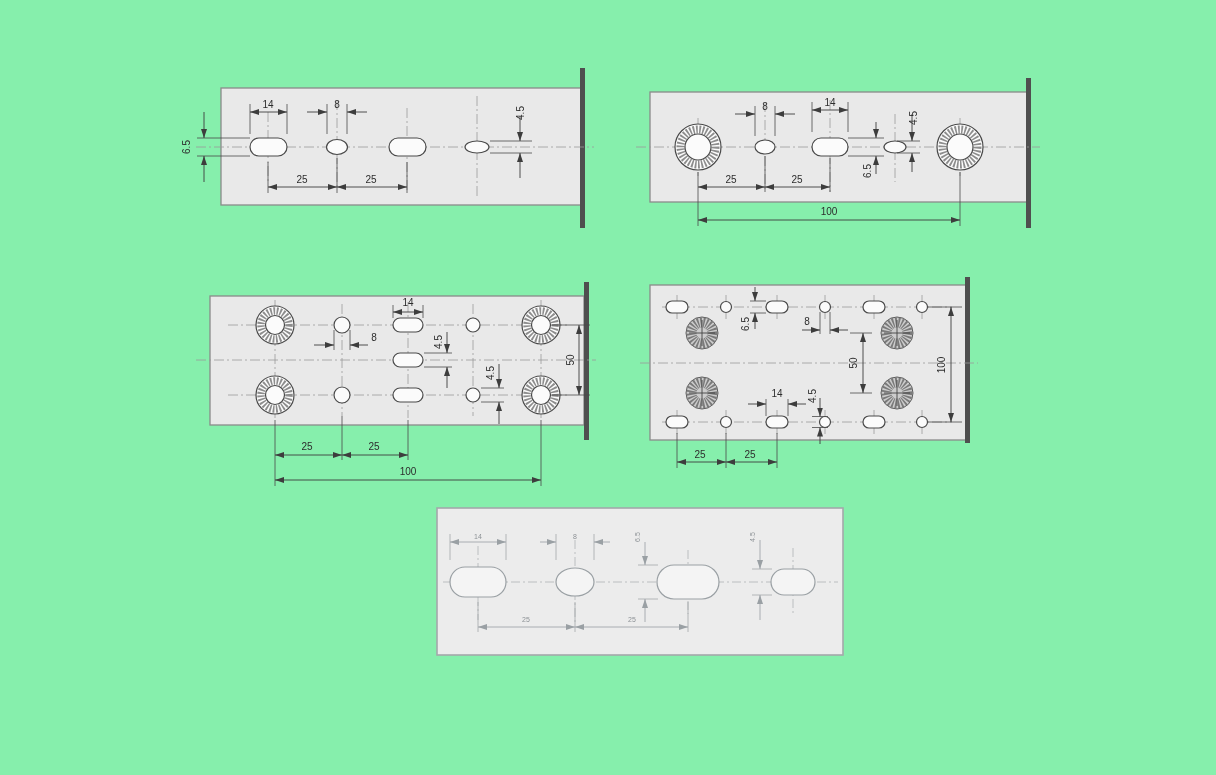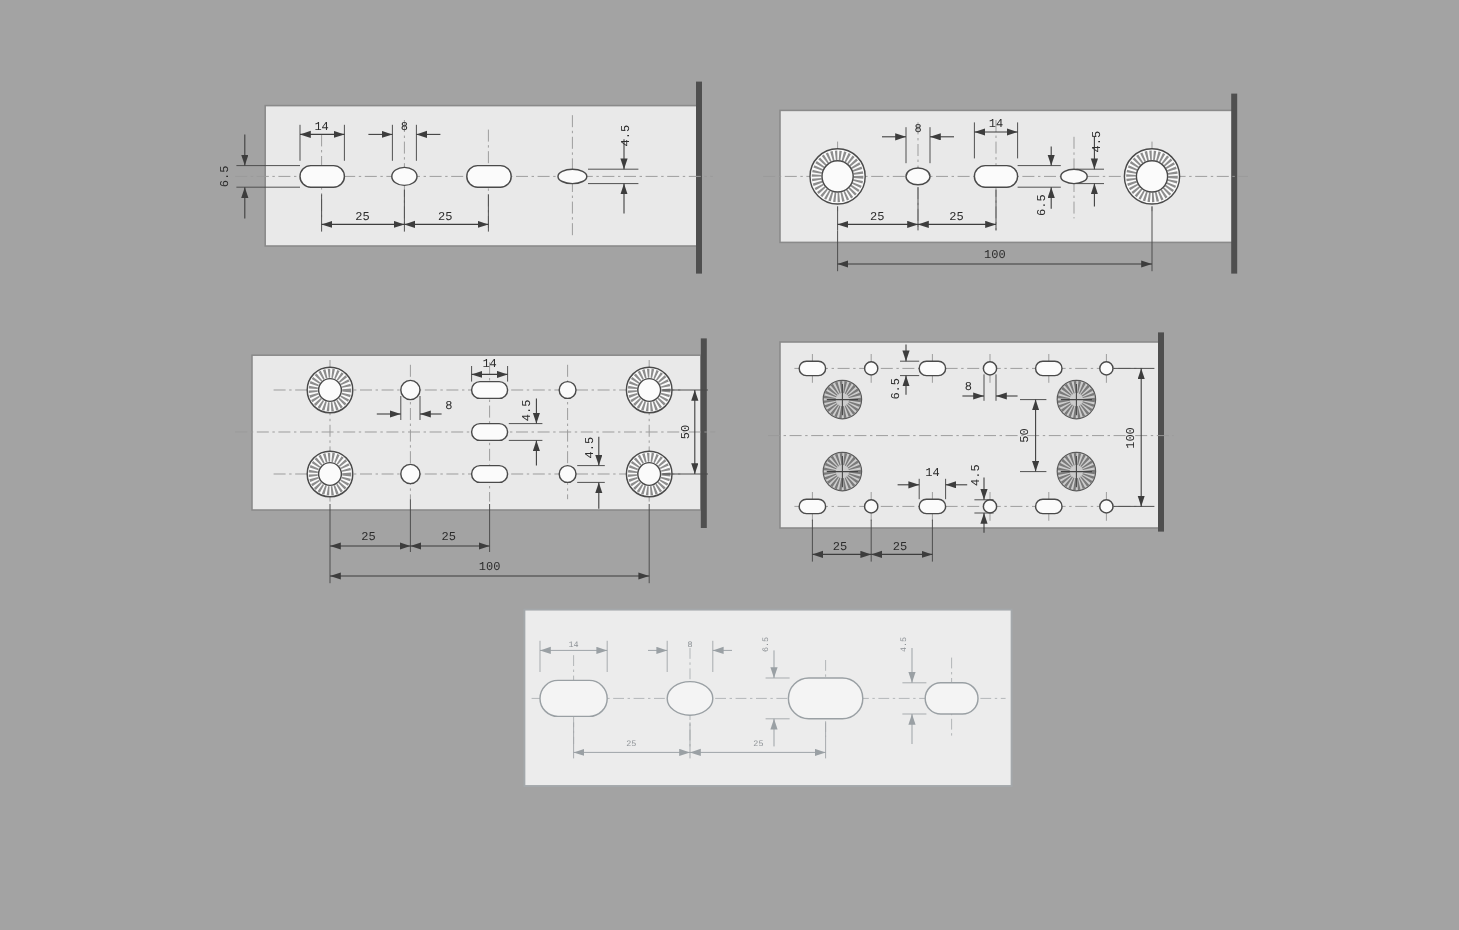--- a/index.html
+++ b/index.html
@@ -1,17 +1,17 @@
 <!DOCTYPE html>
 <html><head>
 <meta charset="utf-8">
 <style>
   html,body{margin:0;padding:0;background:#ffffff;}
-  #canvas{position:relative;width:1216px;height:775px;background:#a3a3a3;overflow:hidden;
-          font-family:Liberation Mono, monospace;}
+  #canvas{position:relative;width:1216px;height:775px;background:#86efac;overflow:hidden;
+          font-family:Liberation Sans, sans-serif;}
   svg{display:block;}
   .plate{fill:#e9e9e9;stroke:#8a8a8a;stroke-width:1.3;}
   .cut{fill:#4f4f4f;stroke:none;}
   .cl{stroke:#9a9a9a;stroke-width:0.8;fill:none;stroke-dasharray:10 3 2 3;}
   .hole{fill:#fbfbfb;stroke:#4a4a4a;stroke-width:1.2;}
   .knurl{fill:none;stroke:#8d8d8d;stroke-dasharray:1.7 1.5;}
   .dknurl{fill:none;stroke:#7a7a7a;stroke-dasharray:1.5 1.3;}
   .dim{stroke:#3d3d3d;stroke-width:0.9;fill:none;}
   .ext{stroke:#4a4a4a;stroke-width:0.8;fill:none;}
   .dt{font-size:10px;fill:#2d2d2d;text-anchor:middle;}

